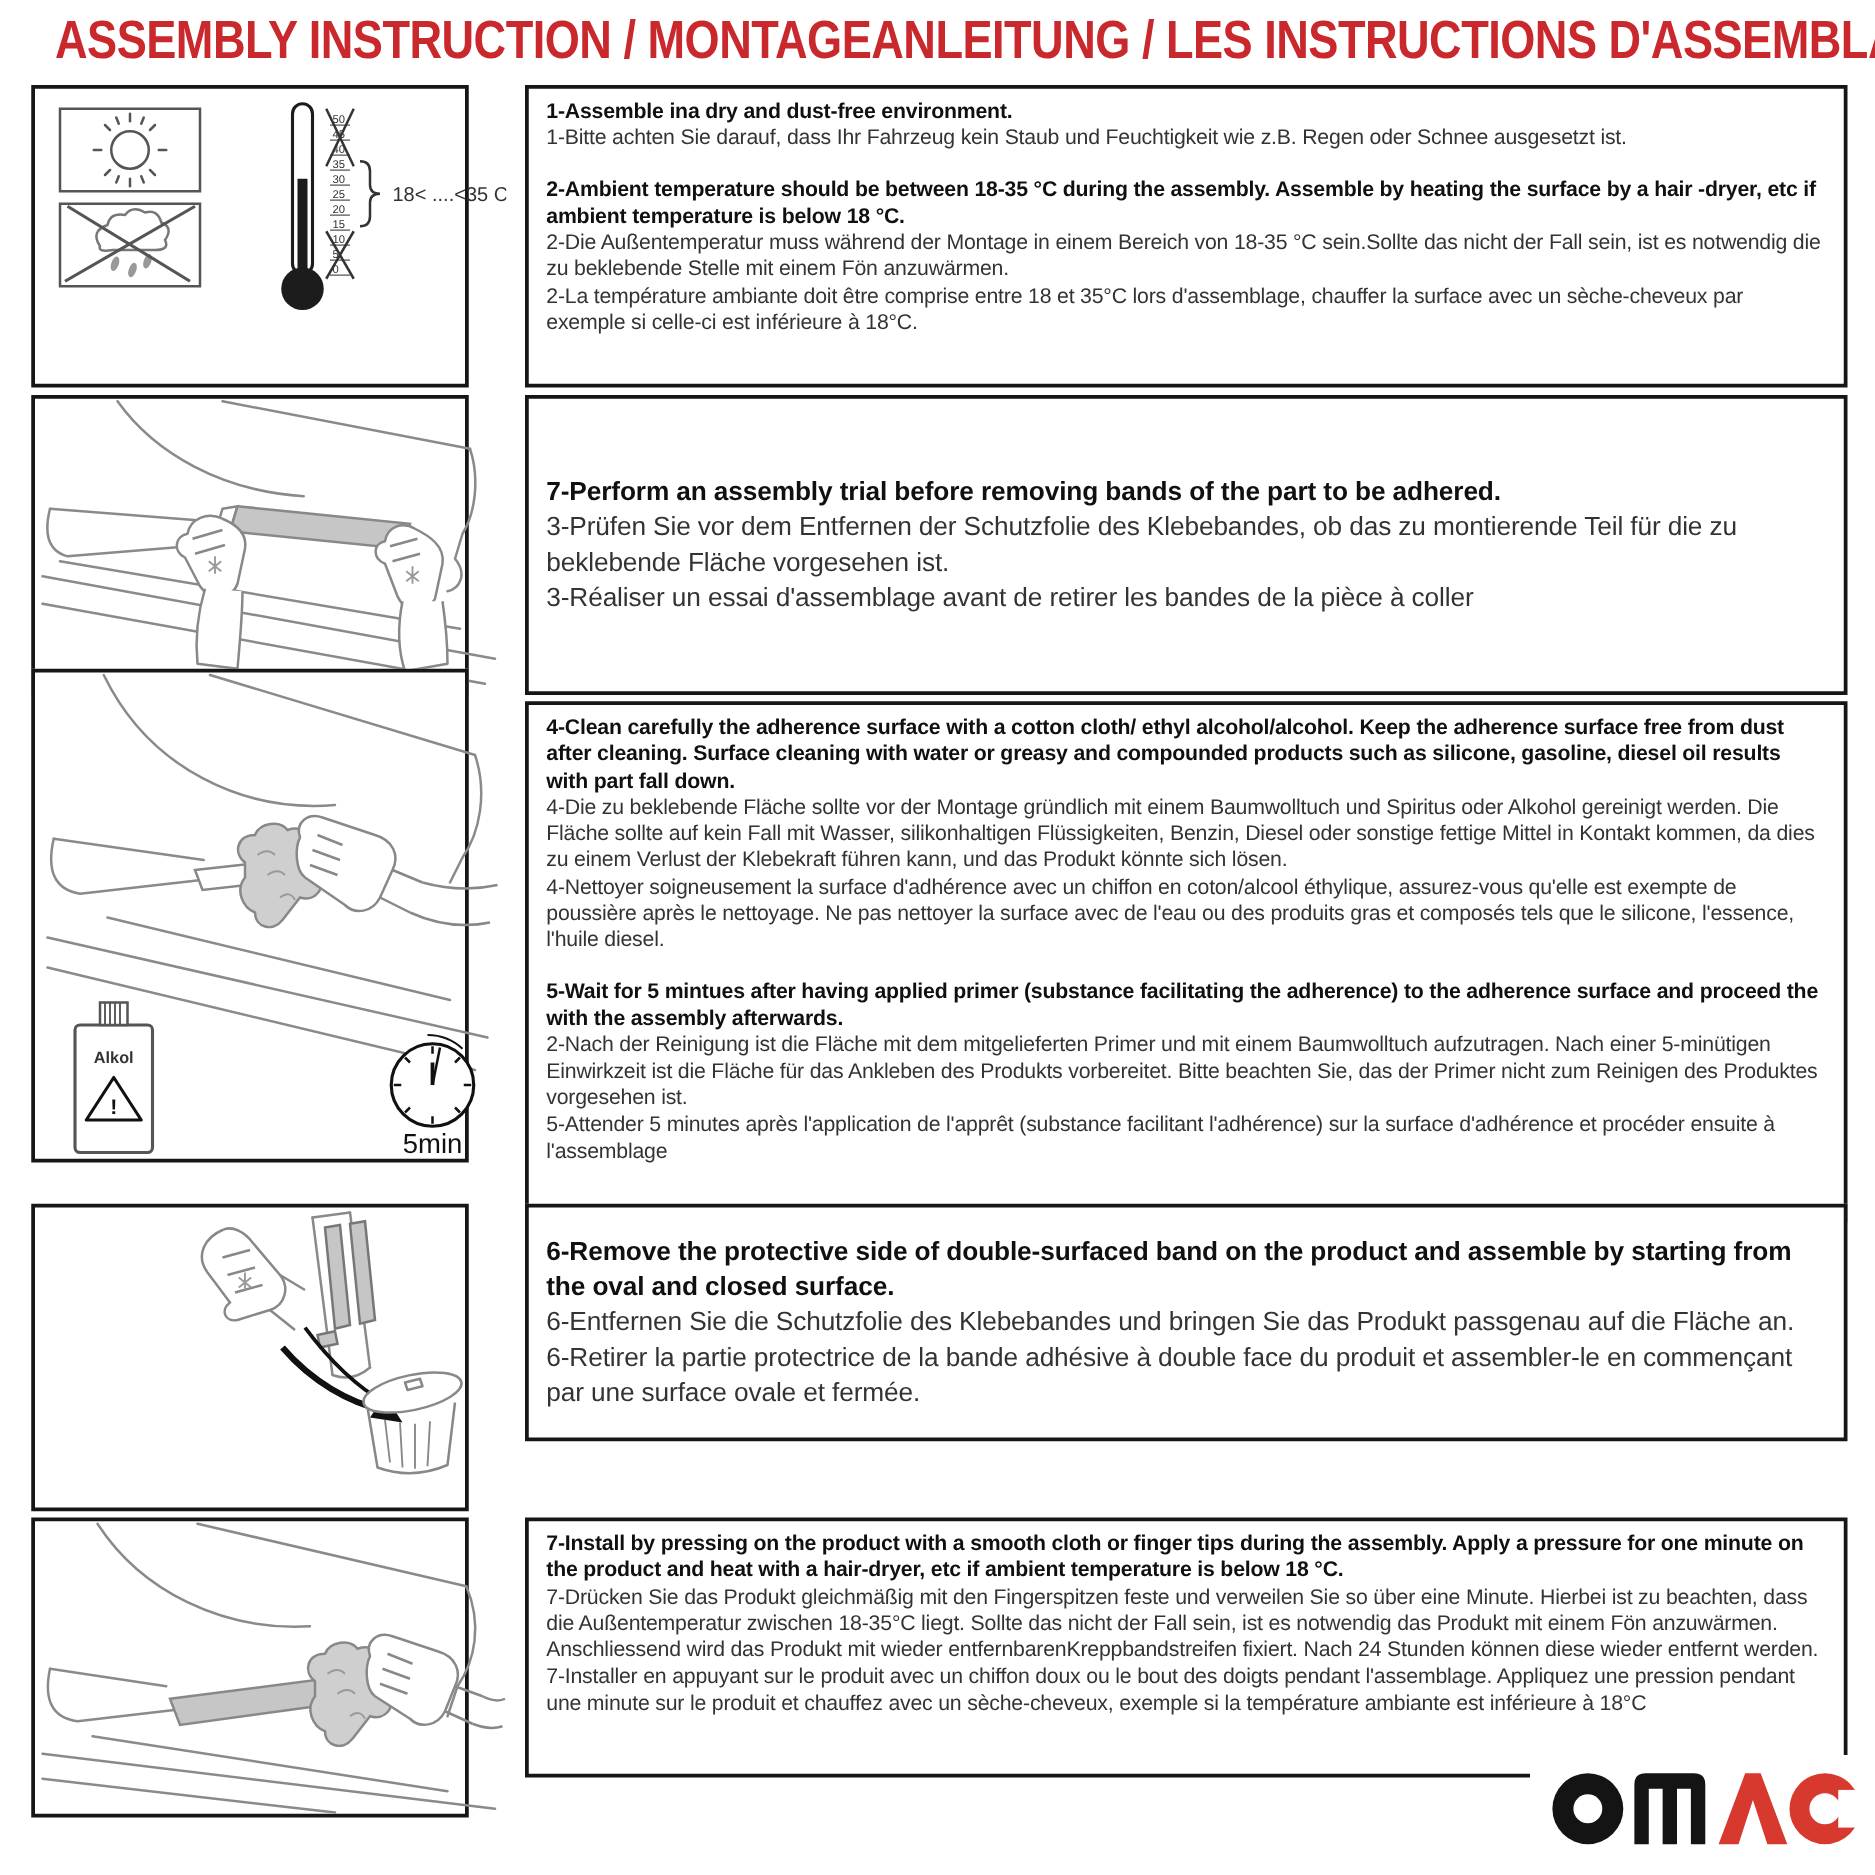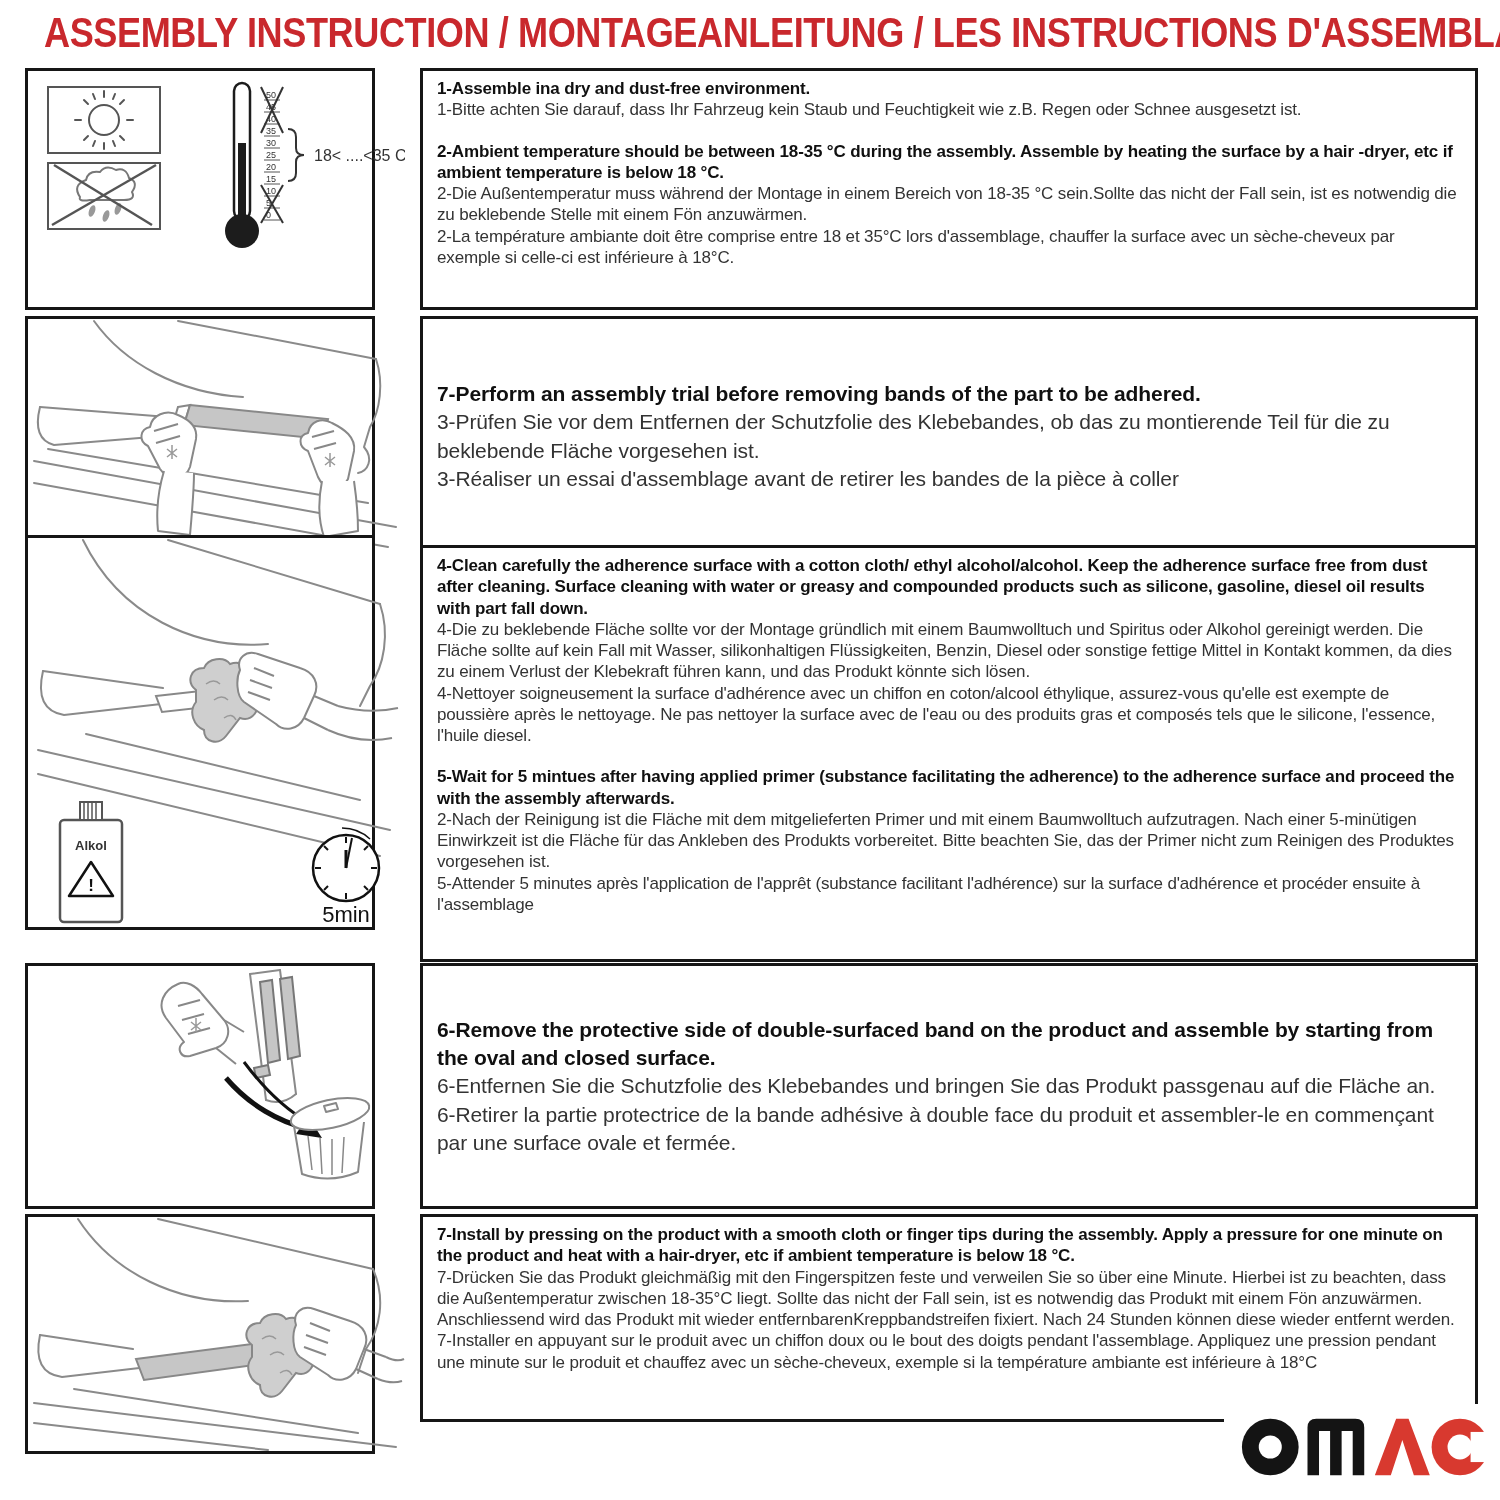--- a/index.html
+++ b/index.html
@@ -199,21 +199,21 @@
           <line x1="296" y1="352" x2="300" y2="348"></line>
             <line x1="340" y1="352" x2="336" y2="348"></line>
         </g>
         <line x1="318" y1="330" x2="324" y2="300" stroke="#111" stroke-width="2"></line>
         <line x1="318" y1="330" x2="318" y2="312" stroke="#111" stroke-width="3"></line>
         <path d="M314,290 A41,41 0 0 1 342,301" fill="none" stroke="#111" stroke-width="1.5"></path>
         <text x="318" y="384" text-anchor="middle" font-size="22" fill="#111">5min</text>
       </g>
     </svg>
   </div>
-  <div class="textbox t-sm" style="top:545px;height:417px;">
+  <div class="textbox t-sm" style="top:561px;height:417px;">
     <div class="block">
       <p class="b">4-Clean carefully the adherence surface with a cotton cloth/ ethyl alcohol/alcohol. Keep the adherence surface free from dust after cleaning. Surface cleaning with water or greasy and compounded products such as silicone, gasoline, diesel oil results with part fall down.</p>
       <p>4-Die zu beklebende Fläche sollte vor der Montage gründlich mit einem Baumwolltuch und Spiritus oder Alkohol gereinigt werden. Die Fläche sollte auf kein Fall mit Wasser, silikonhaltigen Flüssigkeiten, Benzin, Diesel oder sonstige fettige Mittel in Kontakt kommen, da dies zu einem Verlust der Klebekraft führen kann, und das Produkt könnte sich lösen.</p>
       <p>4-Nettoyer soigneusement la surface d'adhérence avec un chiffon en coton/alcool éthylique, assurez-vous qu'elle est exempte de poussière après le nettoyage. Ne pas nettoyer la surface avec de l'eau ou des produits gras et composés tels que le silicone, l'essence, l'huile diesel.</p>
     </div>
     <div class="block">
       <p class="b">5-Wait for 5 mintues after having applied primer (substance facilitating the adherence) to the adherence surface and proceed the with the assembly afterwards.</p>
       <p>2-Nach der Reinigung ist die Fläche mit dem mitgelieferten Primer und mit einem Baumwolltuch aufzutragen. Nach einer 5-minütigen Einwirkzeit ist die Fläche für das Ankleben des Produkts vorbereitet. Bitte beachten Sie, das der Primer nicht zum Reinigen des Produktes vorgesehen ist.</p>
       <p>5-Attender 5 minutes après l'application de l'apprêt (substance facilitant l'adhérence) sur la surface d'adhérence et procéder ensuite à l'assemblage</p>
     </div>
@@ -244,21 +244,21 @@
         <polygon points="294,172 268,168 280,150" fill="#111"></polygon>
       </g>
       <g stroke="#888" stroke-width="2" fill="#fff" stroke-linejoin="round">
         <path d="M266,160 L274,208 Q302,218 330,206 L336,156" fill="none"></path>
         <path d="M280,170 L284,204 M292,172 L294,208 M304,173 L304,209 M316,171 L314,207" stroke-width="1.5" fill="none"></path>
         <ellipse cx="302" cy="148" rx="40" ry="14" transform="rotate(-12 302 148)"></ellipse>
         <path d="M296,140 l12,-3 l2,6 l-12,3 z" fill="none"></path>
       </g>
     </svg>
   </div>
-  <div class="textbox t-lg vcenter" style="top:963px;height:246px;">
+  <div class="textbox t-lg vcenter" style="top:963px;height:190px;">
     <div class="block">
       <p class="b">6-Remove the protective side of double-surfaced band on the product and assemble by starting from the oval and closed surface.</p>
       <p>6-Entfernen Sie die Schutzfolie des Klebebandes und bringen Sie das Produkt passgenau auf die Fläche an.</p>
       <p>6-Retirer la partie protectrice de la bande adhésive à double face du produit et assembler-le en commençant par une surface ovale et fermée.</p>
     </div>
   </div>
 
   <div class="imgbox" style="top:1214px;height:240px;">
     <svg width="377" height="234" viewBox="0 0 377 234">
       <g stroke="#8a8a8a" stroke-width="2" fill="none" stroke-linecap="round" stroke-linejoin="round">

